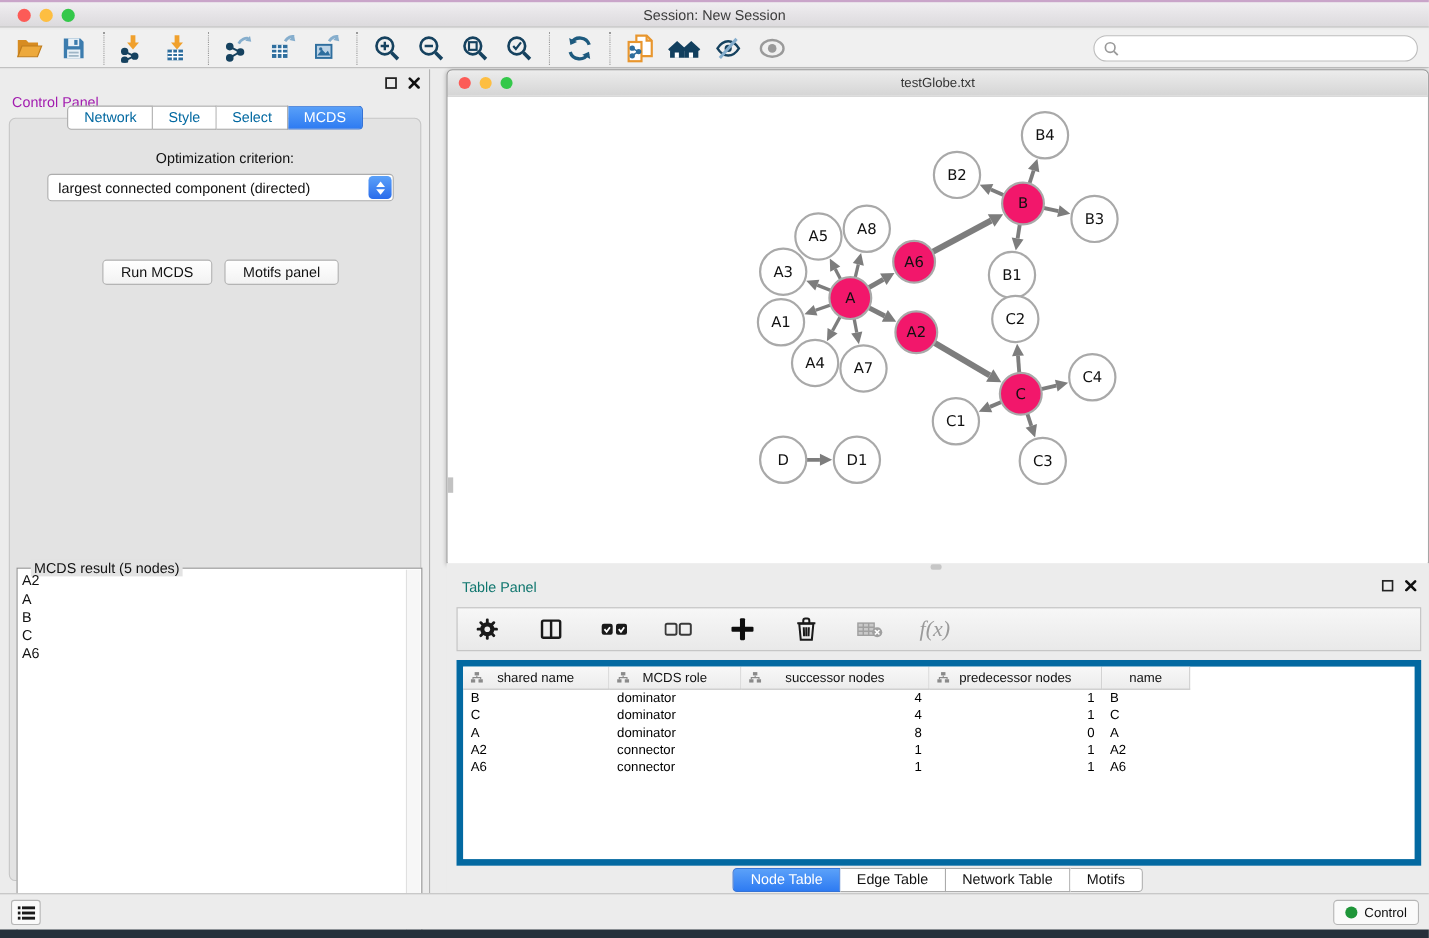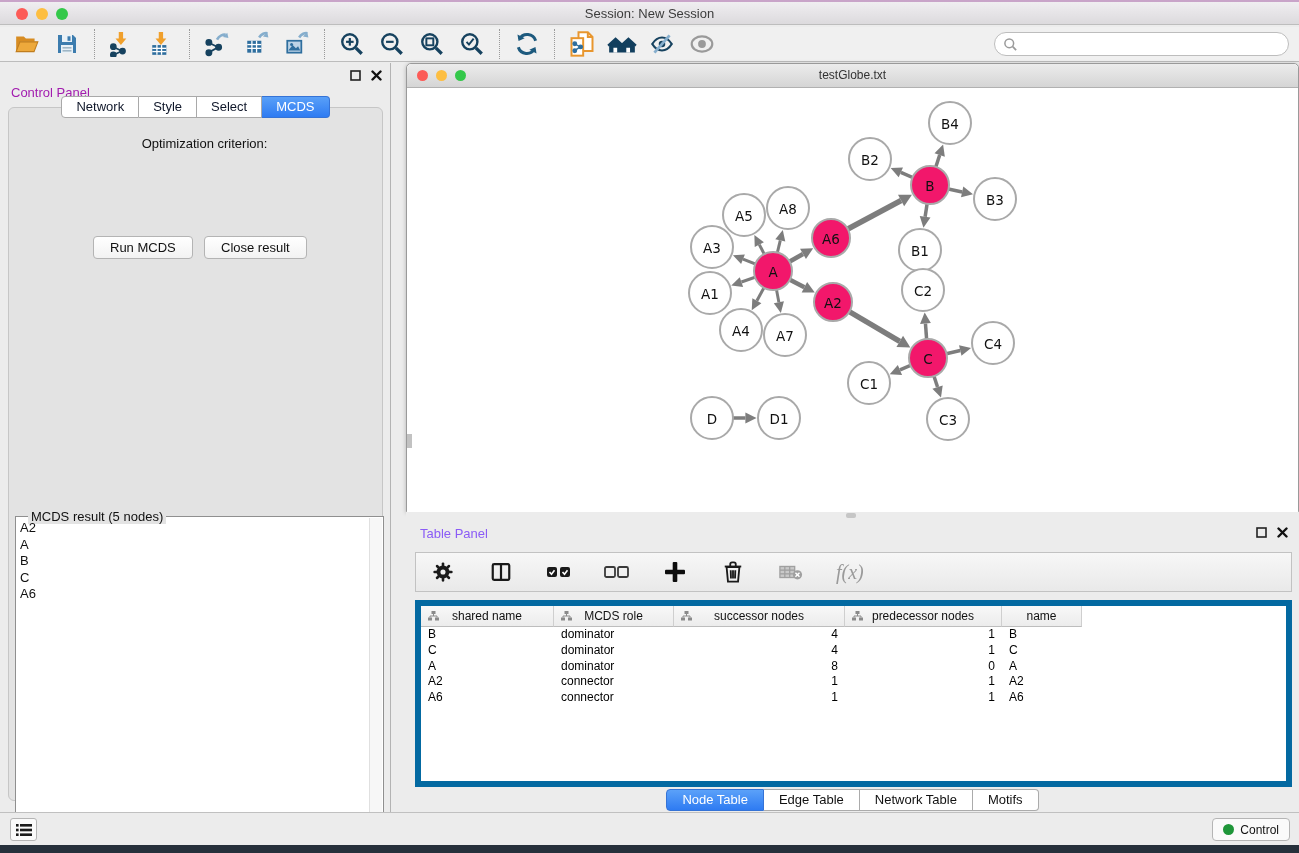--- a/index.html
+++ b/index.html
@@ -30,21 +30,21 @@
   
   #control-panel { left:0; top:63px; width:391px; height:749px; background:#ececec;
     border-right:1px solid #b3b3b3; }
   #cp-header { height:26px; position:relative; }
   #cp-title { position:absolute; left:11px; top:6px; font-size:13px; color:#a21caf;margin-top:16px; }
   .panel-ctrls { position:absolute; right:8px; top:7px; display:flex; gap:10px; align-items:center; }
   #cp-box { position:absolute; left:8px; top:44px; width:375px; height:694px;
     background:#e3e3e3; border:1px solid #c6c6c6; border-radius:6px; }
   #cp-tabs { position:absolute; left:0; top:33px; width:391px; display:flex; justify-content:center; z-index:3; }
   .cp-tab { height:22px; line-height:20px; padding:0 14px; font-size:13px; background:#fff;
-    border:1px solid #a9a9a9; border-left:none; color:#0f172a; }
+    border:1px solid #a9a9a9; border-left:none; color:#0369a1; }
   .cp-tab:first-child { border-left:1px solid #a9a9a9; border-radius:4px 0 0 4px; }
   .cp-tab:last-child { border-radius:0 4px 4px 0; }
   .cp-tab.sel { background:linear-gradient(#59a0f8,#2e7bf2); color:#fff; border-color:#3573d6; }
   #opt-label { position:absolute; left:0; top:72px; width:391px; text-align:center; font-size:13px; color:#111; }
   #combo { position:absolute; left:42px; top:93px; width:315px; height:25px; background:#fff;
     border:1px solid #adadad; border-radius:4px; font-size:13px; color:#111; }
   #combo .val { line-height:23px; padding-left:9px; }
   #combo-stepper { position:absolute; right:1px; top:1px; width:21px; height:21px; border-radius:4px;
     background:linear-gradient(#5ba1f9,#2a6ceb); display:flex; flex-direction:column; align-items:center; justify-content:center; gap:2px; }
   .chev-up { width:0; height:0; border-left:4px solid transparent; border-right:4px solid transparent; border-bottom:5px solid #fff; }
@@ -69,21 +69,21 @@
   #net-canvas { position:absolute; left:0; top:24px; width:891px; height:494px; background:#fff; overflow:hidden; }
   #net-vthumb { position:absolute; left:0px; top:346px; width:5px; height:14px; background:#c2c2c2; }
   #net-grip { position:absolute; right:2px; bottom:2px; width:13px; height:13px; }
 
   
   #h-splitter { left:406px; top:512px; width:893px; height:7px; background:#ececec; }
   #h-thumb { position:absolute; left:440px; top:1px; width:10px; height:5px; background:#c6c6c6; border-radius:2px; }
 
   
   #table-panel { left:406px; top:519px; width:893px; height:293px; background:#ececec; }
-  #tp-title { position:absolute; left:14px; top:7px; font-size:13px; color:#8b5cf6; }
+  #tp-title { position:absolute; left:14px; top:7px; font-size:13px; color:#0f766e; }
   #tp-toolbar { position:absolute; left:9px; top:33px; width:877px; height:40px;
     background:linear-gradient(#f7f7f7,#e9e9e9); border:1px solid #c2c2c2;
     display:flex; align-items:center; gap:32px; padding:0 14px; }
   #tp-toolbar .tb-btn { width:26px; }
   #fx-label { font-size:20px; font-style:italic; font-family:"Liberation Serif", serif; color:#9a9a9a; }
   #data-table { position:absolute; left:9px; top:81px; width:877px; height:187px; background:#fff;
     border:6px solid #0369a1; overflow:hidden; }
   #thead { display:flex; height:21px; }
   .th { background:linear-gradient(#f8f8f8,#ececec); border-right:1px solid #cfcfcf; border-bottom:1px solid #bdbdbd;
     font-size:12px; color:#111; display:flex; align-items:center; justify-content:center; gap:5px; position:relative; }
@@ -311,22 +311,29 @@
       <svg width="11" height="11" viewBox="0 0 11 11">
           <g stroke="#111" stroke-width="2.4" stroke-linecap="round">
             <line x1="1.5" y1="1.5" x2="9.5" y2="9.5"></line>
             <line x1="9.5" y1="1.5" x2="1.5" y2="9.5"></line>
           </g>
         </svg>
     </span>
   </div>
   <div id="cp-box">
     <div id="opt-label" style="top:28px">Optimization criterion:</div>
+    <div id="combo" style="left:34px; top:50px">
+      <div class="val">largest connected component (directed)</div>
+      <div id="combo-stepper">
+          <span class="chev-up"></span>
+          <span class="chev-dn"></span>
+        </div>
+    </div>
     <button class="cp-btn" id="run-btn">Run MCDS</button>
-    <button class="cp-btn" id="close-btn">Close result</button>
+    <button class="cp-btn" id="close-btn">Motifs panel</button>
     <div id="result-box">
       <span id="result-legend">MCDS result (5 nodes)</span>
       <div id="result-list">
           <div>A2</div>
           <div>A</div>
           <div>B</div>
           <div>C</div>
           <div>A6</div>
         </div>
       <div id="result-scroll"></div>

